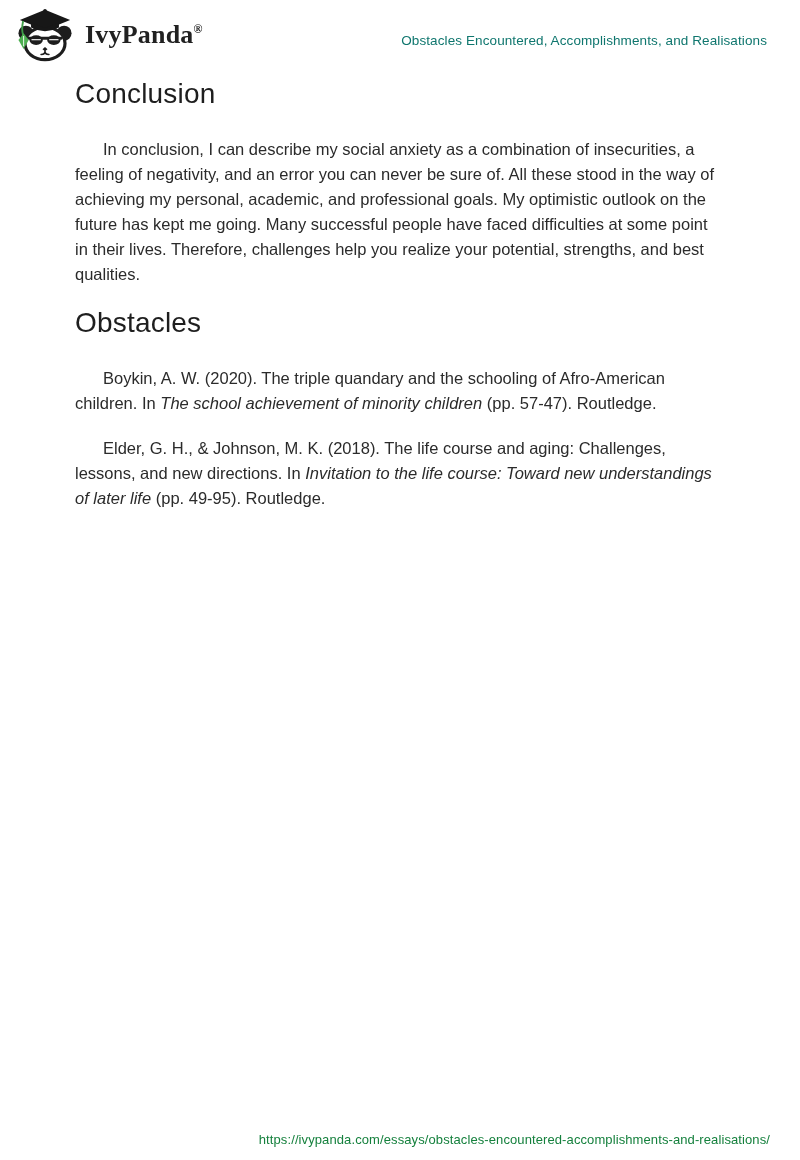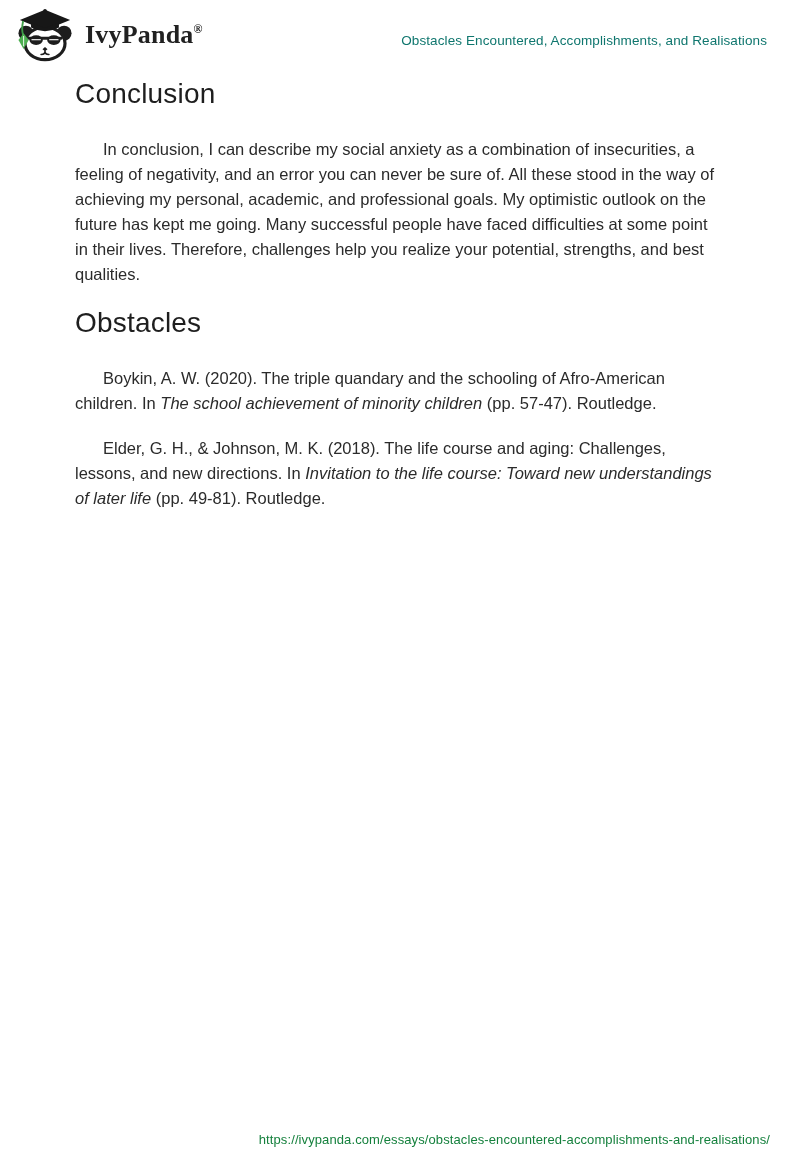--- a/index.html
+++ b/index.html
@@ -101,20 +101,20 @@
     </div>
     <div class="doc-title">Obstacles Encountered, Accomplishments, and Realisations</div>
   </header>
 
   <main class="content">
     <h1>Conclusion</h1>
     <p>In conclusion, I can describe my social anxiety as a combination of insecurities, a feeling of negativity, and an error you can never be sure of. All these stood in the way of achieving my personal, academic, and professional goals. My optimistic outlook on the future has kept me going. Many successful people have faced difficulties at some point in their lives. Therefore, challenges help you realize your potential, strengths, and best qualities.</p>
 
     <h1>Obstacles</h1>
     <p><span>Boykin, A. W. (2020). The triple quandary and the schooling of Afro-American children. In </span><em>The school achievement of minority children</em><span> (pp. 57-47). Routledge.</span></p>
-    <p><span>Elder, G. H., &amp; Johnson, M. K. (2018). The life course and aging: Challenges, lessons, and new directions. In </span><em>Invitation to the life course: Toward new understandings of later life</em><span> (pp. 49-81). Routledge.</span></p>
+    <p><span>Elder, G. H., &amp; Johnson, M. K. (2018). The life course and aging: Challenges, lessons, and new directions. In </span><em>Invitation to the life course: Toward new understandings of later life</em><span> (pp. 49-95). Routledge.</span></p>
   </main>
 
   <footer class="footer">
     <span>https://ivypanda.com/essays/obstacles-encountered-accomplishments-and-realisations/</span>
   </footer>
 
 </div>
 
 </body></html>

